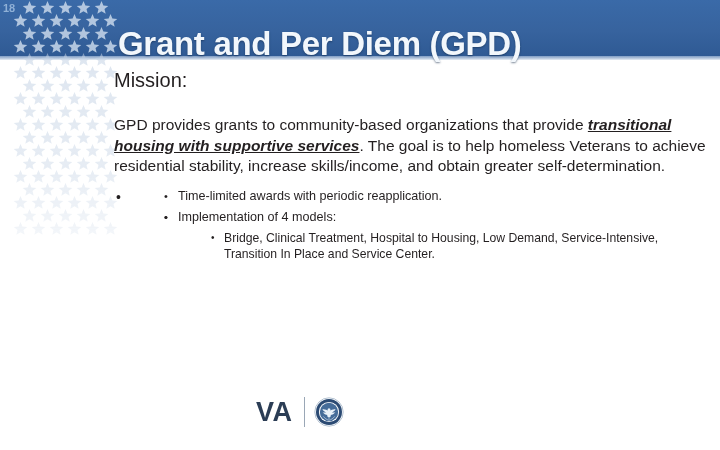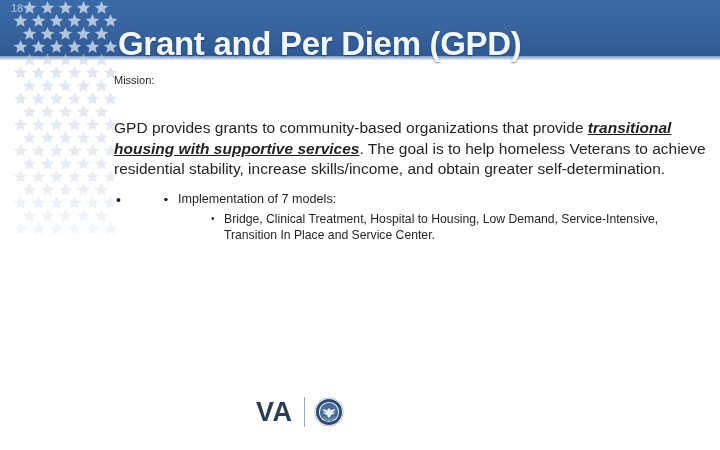--- a/index.html
+++ b/index.html
@@ -43,21 +43,21 @@
     position: absolute;
     left: 0;
     top: 56px;
     width: 720px;
     height: 4px;
     background: linear-gradient(180deg, #7e9cc4 0%, #b9c9de 60%, #e8eef5 100%);
     z-index: 1;
   }
   #slide-number {
     position: absolute;
-    left: 11px;
+    left: 3px;
     top: 2px;
     font-size: 11px;
     font-weight: bold;
     color: #8fb0d6;
     z-index: 4;
     letter-spacing: 0px;
     text-align: right;
   }
   #title {
     position: absolute;
@@ -77,29 +77,30 @@
   
   #body {
     position: absolute;
     left: 114px;
     top: 70px;
     width: 596px;
     z-index: 3;
     color: #231f20;
   }
   .mission-label {
-    font-size: 11px;
+    font-size: 20px;
     line-height: 20px;
-    margin-bottom: 28px;
+    margin-bottom: 0;
   }
   .mission-para {
     font-size: 15.5px;
     line-height: 20.5px;
     margin-bottom: 11px;
     text-align: left;
+    margin-top: 25px;
   }
   .emph {
     font-weight: bold;
     font-style: italic;
     text-decoration: underline;
   }
 
   ul.lvl1, ul.lvl2, ul.lvl3 {
     list-style: none;
     margin: 0;
@@ -291,27 +292,28 @@
       <span>GPD provides grants to community-based organizations that provide </span><span class="emph">transitional housing with supportive services</span><span>. The goal is to help homeless Veterans to achieve residential stability, increase skills/income, and obtain greater self-determination.</span>
     </div>
 
     <ul class="lvl1">
       <li>
         <span class="bullet">•</span>
 
         <ul class="lvl2">
           <li>
             <span class="bullet">•</span>
+            <span>Time-limited awards with periodic reapplication.</span>
           </li>
           <li>
             <span class="bullet">•</span>
           </li>
           <li>
             <span class="bullet">•</span>
-            <span>Implementation of 7 models:</span>
+            <span>Implementation of 4 models:</span>
 
             <ul class="lvl3">
               <li>
                 <span class="bullet">•</span>
                 <span>Bridge, Clinical Treatment, Hospital to Housing, Low Demand, Service-Intensive, Transition In Place and Service Center.</span>
               </li>
             </ul>
           </li>
         </ul>
       </li>

